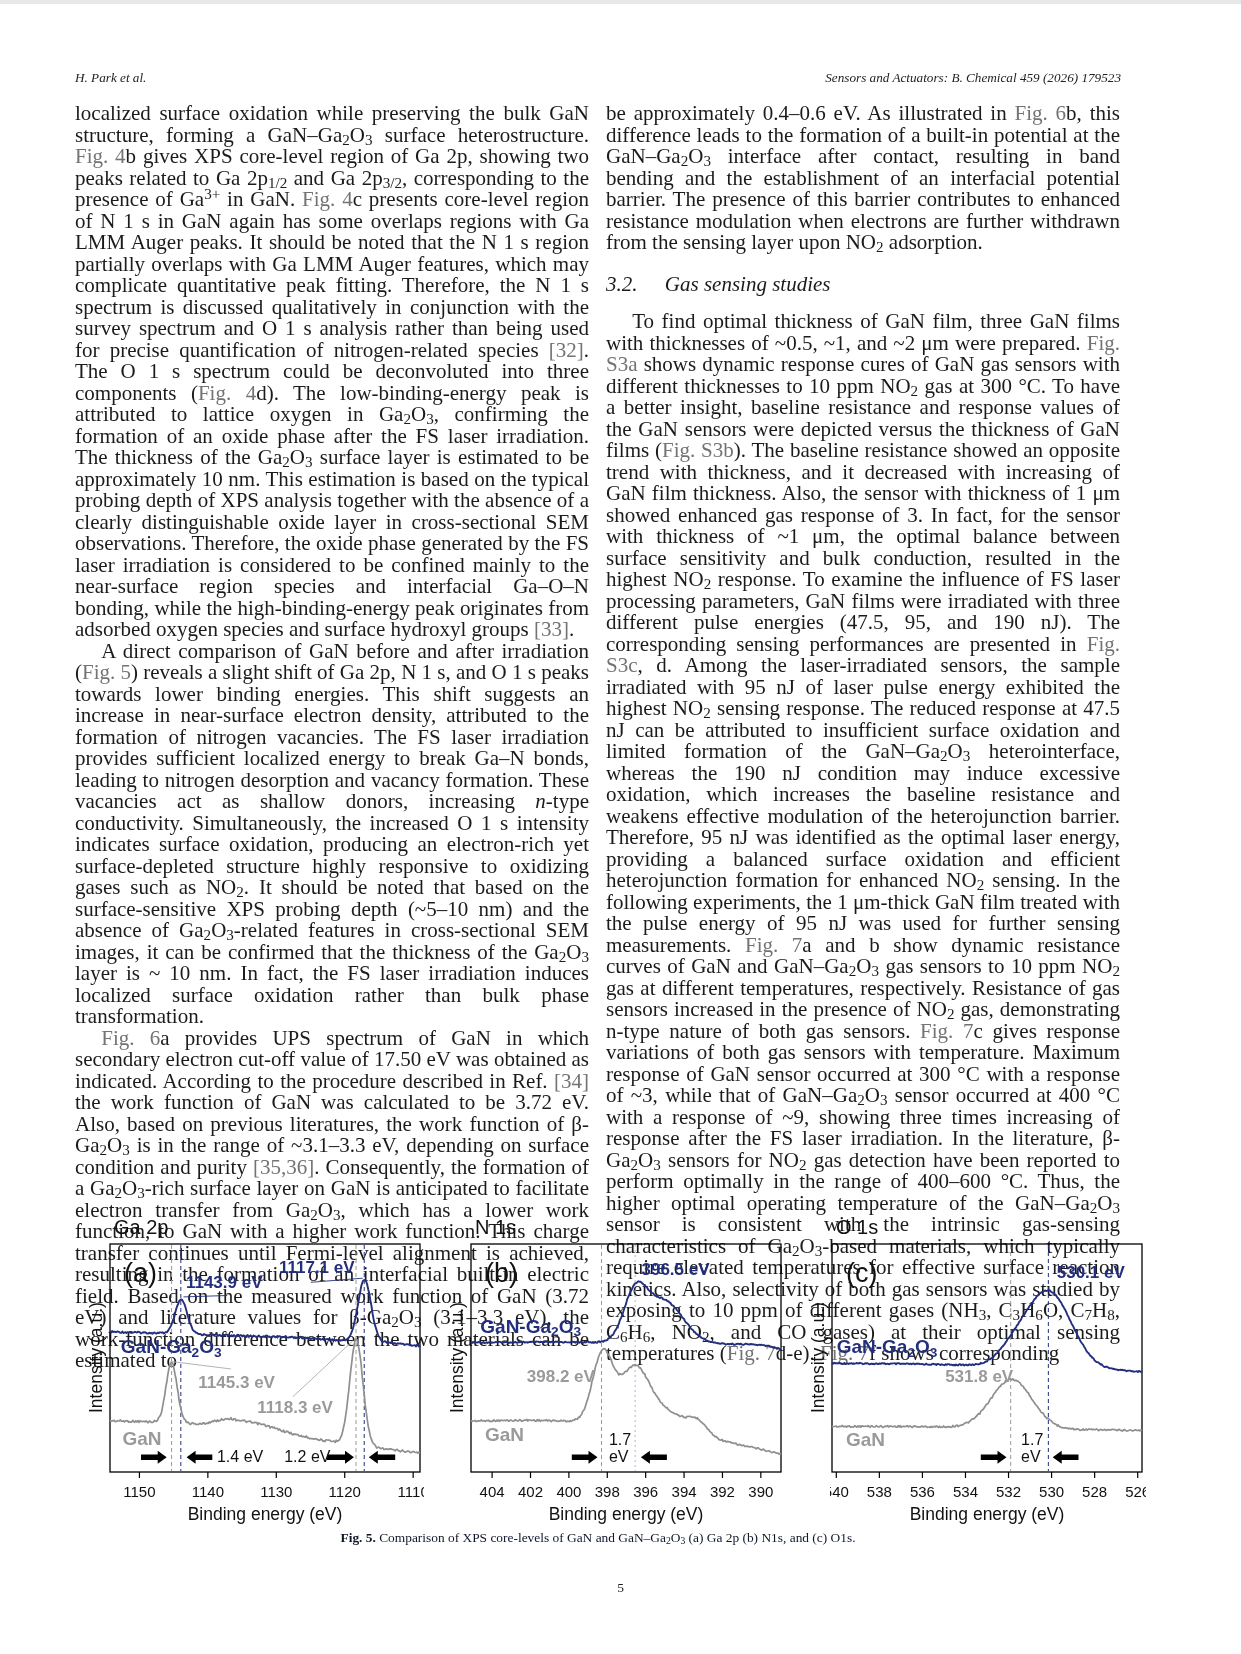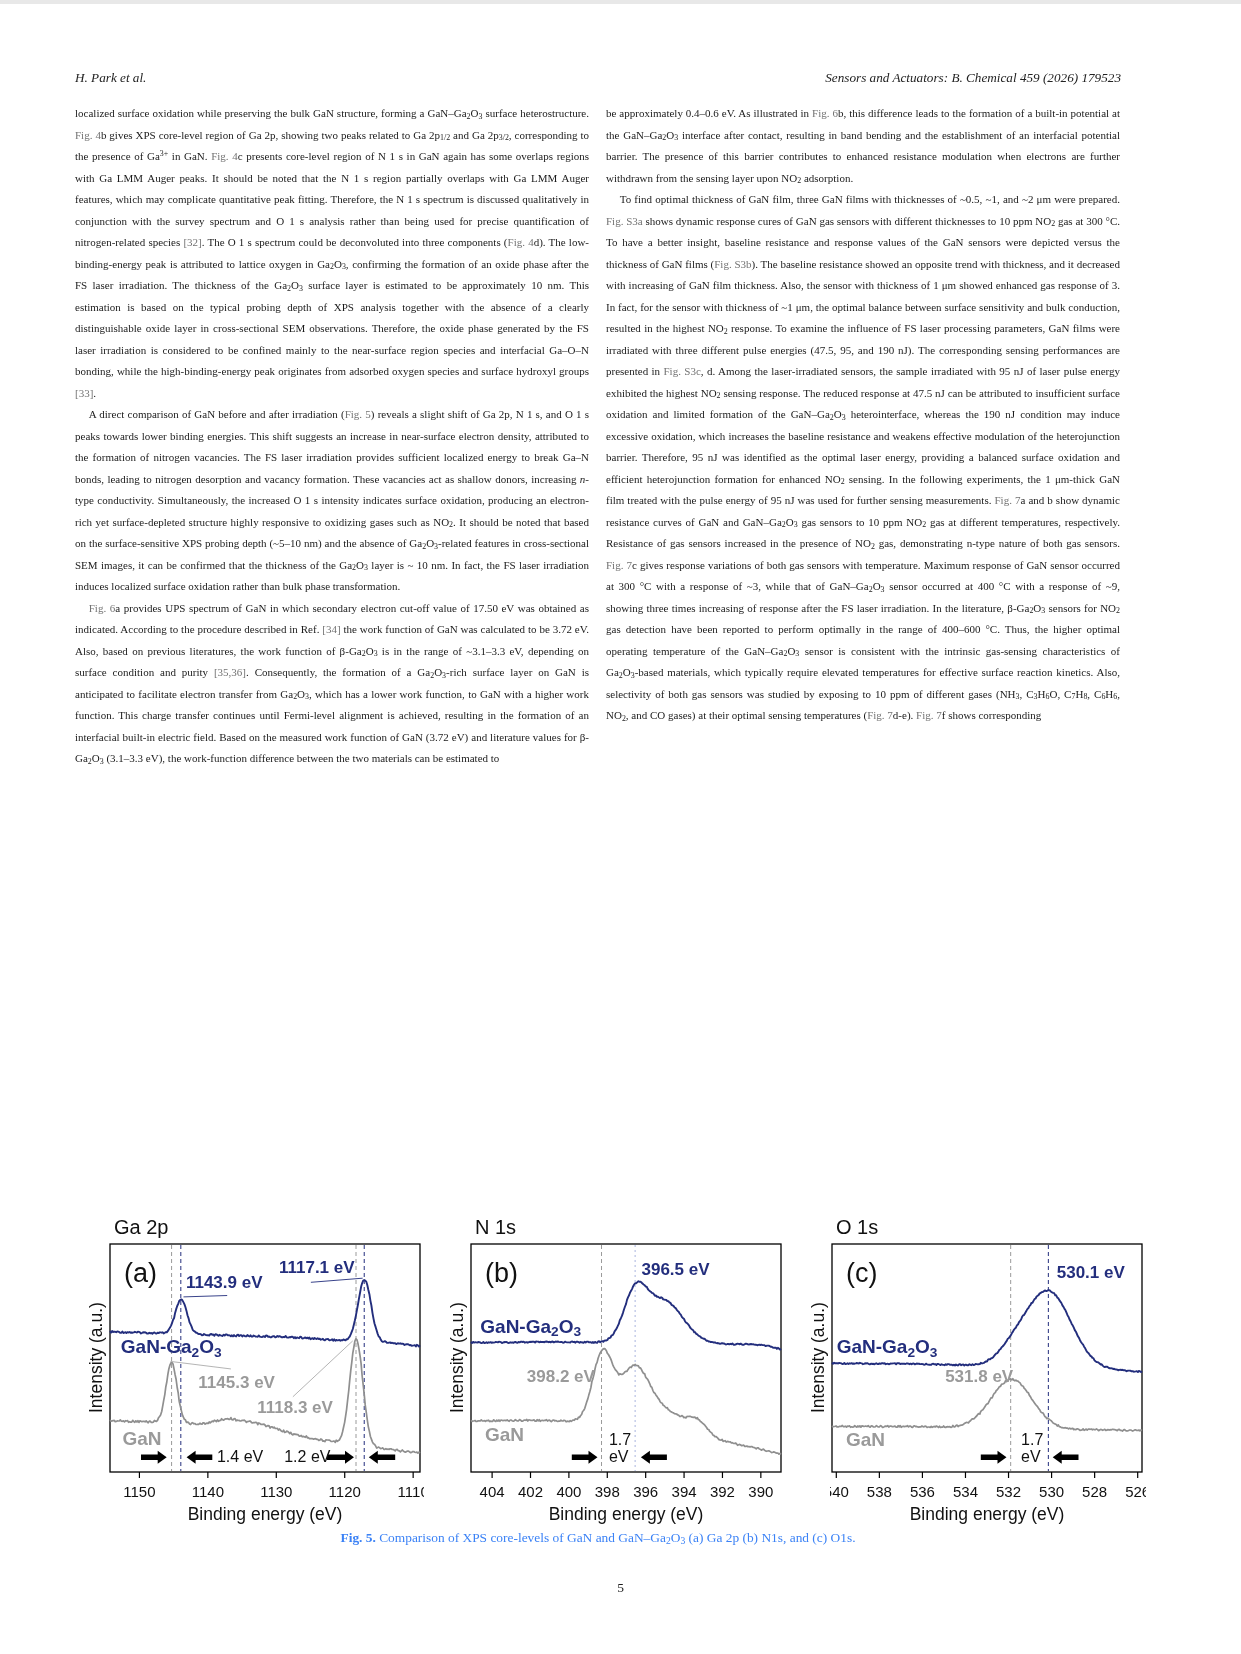--- a/index.html
+++ b/index.html
@@ -1,37 +1,37 @@
 <!DOCTYPE html>
 <html lang="en"><head>
 <meta charset="utf-8">
 <style>
   html,body{margin:0;padding:0;background:#e8e8e8;}
   .page{position:relative;width:1241px;height:1654px;background:#ffffff;margin:4px auto;overflow:hidden;
         font-family:"Liberation Serif","DejaVu Serif",serif;color:#1b1b1b;}
   .header{position:absolute;top:66px;left:75px;width:1046px;display:flex;justify-content:space-between;
           font-style:italic;font-size:13.2px;color:#222;}
   .cols{position:absolute;top:99px;left:75px;width:1045px;display:flex;gap:17px;}
-  .col{width:514px;text-align:justify;font-size:11px;line-height:21.5px;hyphens:auto;font-family:Liberation Serif, serif;-webkit-hyphens:auto;}
+  .col{width:514px;text-align:justify;font-size:21px;line-height:21.5px;hyphens:auto;font-family:Liberation Serif, serif;-webkit-hyphens:auto;}
   .col p{margin:0;text-indent:1.25em;}
   .col p.noindent{text-indent:0;}
   sub,sup{font-size:0.72em;line-height:0;position:relative;vertical-align:baseline;}
   sub{bottom:-0.22em;}
   sup{top:-0.45em;}
   .cite{color:#737373;}
   em{font-style:italic;}
   .sec-head{font-style:italic;margin:20px 0 16px 0;}
   .sec-head .num{margin-right:1.3em;}
   .figure{position:absolute;top:1210px;left:84px;width:1062px;display:flex;justify-content:space-between;}
   .chart-group{display:flex;}
   .ylab{writing-mode:vertical-rl;transform:rotate(180deg);display:flex;align-items:center;justify-content:center;
         width:24px;height:228px;margin-top:30px;font-family:"Liberation Sans","DejaVu Sans",sans-serif;
         font-size:17.5px;color:#111;}
   .chart-mount svg text{font-family:"Liberation Sans","DejaVu Sans",sans-serif;}
-  .caption{position:absolute;top:1526px;left:75px;width:1046px;text-align:center;font-size:13.4px;color:#3b82f6;}
+  .caption{position:absolute;top:1526px;left:75px;width:1046px;text-align:center;font-size:13.4px;color:#0f172a;}
   .cap-label{font-weight:bold;}
   .pageno{position:absolute;top:1576px;left:0;width:1241px;text-align:center;font-size:13.5px;color:#1b1b1b;}
 </style>
 </head>
 <body>
 
 <div class="page">
 
   <div class="header">
     <span>H. Park et al.</span>
@@ -39,20 +39,23 @@
   </div>
 
   <div class="cols">
     <div class="col">
       <p class="noindent">localized surface oxidation while preserving the bulk GaN structure, forming a GaN–Ga<sub>2</sub>O<sub>3</sub> surface heterostructure. <span class="cite">Fig. 4</span>b gives XPS core-level region of Ga 2p, showing two peaks related to Ga 2p<sub>1/2</sub> and Ga 2p<sub>3/2</sub>, corresponding to the presence of Ga<sup>3+</sup> in GaN. <span class="cite">Fig. 4</span>c presents core-level region of N 1 s in GaN again has some overlaps regions with Ga LMM Auger peaks. It should be noted that the N 1 s region partially overlaps with Ga LMM Auger features, which may complicate quantitative peak fitting. Therefore, the N 1 s spectrum is discussed qualitatively in conjunction with the survey spectrum and O 1 s analysis rather than being used for precise quantification of nitrogen-related species <span class="cite">[32]</span>. The O 1 s spectrum could be deconvoluted into three components (<span class="cite">Fig. 4</span>d). The low-binding-energy peak is attributed to lattice oxygen in Ga<sub>2</sub>O<sub>3</sub>, confirming the formation of an oxide phase after the FS laser irradiation. The thickness of the Ga<sub>2</sub>O<sub>3</sub> surface layer is estimated to be approximately 10 nm. This estimation is based on the typical probing depth of XPS analysis together with the absence of a clearly distinguishable oxide layer in cross-sectional SEM observations. Therefore, the oxide phase generated by the FS laser irradiation is considered to be confined mainly to the near-surface region species and interfacial Ga–O–N bonding, while the high-binding-energy peak originates from adsorbed oxygen species and surface hydroxyl groups <span class="cite">[33]</span>.</p>
       <p>A direct comparison of GaN before and after irradiation (<span class="cite">Fig. 5</span>) reveals a slight shift of Ga 2p, N 1 s, and O 1 s peaks towards lower binding energies. This shift suggests an increase in near-surface electron density, attributed to the formation of nitrogen vacancies. The FS laser irradiation provides sufficient localized energy to break Ga–N bonds, leading to nitrogen desorption and vacancy formation. These vacancies act as shallow donors, increasing <em>n</em>-type conductivity. Simultaneously, the increased O 1 s intensity indicates surface oxidation, producing an electron-rich yet surface-depleted structure highly responsive to oxidizing gases such as NO<sub>2</sub>. It should be noted that based on the surface-sensitive XPS probing depth (~5–10 nm) and the absence of Ga<sub>2</sub>O<sub>3</sub>-related features in cross-sectional SEM images, it can be confirmed that the thickness of the Ga<sub>2</sub>O<sub>3</sub> layer is ~ 10 nm. In fact, the FS laser irradiation induces localized surface oxidation rather than bulk phase transformation.</p>
       <p><span class="cite">Fig. 6</span>a provides UPS spectrum of GaN in which secondary electron cut-off value of 17.50 eV was obtained as indicated. According to the procedure described in Ref. <span class="cite">[34]</span> the work function of GaN was calculated to be 3.72 eV. Also, based on previous literatures, the work function of β-Ga<sub>2</sub>O<sub>3</sub> is in the range of ~3.1–3.3 eV, depending on surface condition and purity <span class="cite">[35,36]</span>. Consequently, the formation of a Ga<sub>2</sub>O<sub>3</sub>-rich surface layer on GaN is anticipated to facilitate electron transfer from Ga<sub>2</sub>O<sub>3</sub>, which has a lower work function, to GaN with a higher work function. This charge transfer continues until Fermi-level alignment is achieved, resulting in the formation of an interfacial built-in electric field. Based on the measured work function of GaN (3.72 eV) and literature values for β-Ga<sub>2</sub>O<sub>3</sub> (3.1–3.3 eV), the work-function difference between the two materials can be estimated to</p>
     </div>
     <div class="col">
       <p class="noindent">be approximately 0.4–0.6 eV. As illustrated in <span class="cite">Fig. 6</span>b, this difference leads to the formation of a built-in potential at the GaN–Ga<sub>2</sub>O<sub>3</sub> interface after contact, resulting in band bending and the establishment of an interfacial potential barrier. The presence of this barrier contributes to enhanced resistance modulation when electrons are further withdrawn from the sensing layer upon NO<sub>2</sub> adsorption.</p>
+      <div class="sec-head">
+        <span class="num">3.2.</span><span>Gas sensing studies</span>
+      </div>
       <p>To find optimal thickness of GaN film, three GaN films with thicknesses of ~0.5, ~1, and ~2 μm were prepared. <span class="cite">Fig. S3a</span> shows dynamic response cures of GaN gas sensors with different thicknesses to 10 ppm NO<sub>2</sub> gas at 300 °C. To have a better insight, baseline resistance and response values of the GaN sensors were depicted versus the thickness of GaN films (<span class="cite">Fig. S3b</span>). The baseline resistance showed an opposite trend with thickness, and it decreased with increasing of GaN film thickness. Also, the sensor with thickness of 1 μm showed enhanced gas response of 3. In fact, for the sensor with thickness of ~1 μm, the optimal balance between surface sensitivity and bulk conduction, resulted in the highest NO<sub>2</sub> response. To examine the influence of FS laser processing parameters, GaN films were irradiated with three different pulse energies (47.5, 95, and 190 nJ). The corresponding sensing performances are presented in <span class="cite">Fig. S3c</span>, d. Among the laser-irradiated sensors, the sample irradiated with 95 nJ of laser pulse energy exhibited the highest NO<sub>2</sub> sensing response. The reduced response at 47.5 nJ can be attributed to insufficient surface oxidation and limited formation of the GaN–Ga<sub>2</sub>O<sub>3</sub> heterointerface, whereas the 190 nJ condition may induce excessive oxidation, which increases the baseline resistance and weakens effective modulation of the heterojunction barrier. Therefore, 95 nJ was identified as the optimal laser energy, providing a balanced surface oxidation and efficient heterojunction formation for enhanced NO<sub>2</sub> sensing. In the following experiments, the 1 μm-thick GaN film treated with the pulse energy of 95 nJ was used for further sensing measurements. <span class="cite">Fig. 7</span>a and b show dynamic resistance curves of GaN and GaN–Ga<sub>2</sub>O<sub>3</sub> gas sensors to 10 ppm NO<sub>2</sub> gas at different temperatures, respectively. Resistance of gas sensors increased in the presence of NO<sub>2</sub> gas, demonstrating n-type nature of both gas sensors. <span class="cite">Fig. 7</span>c gives response variations of both gas sensors with temperature. Maximum response of GaN sensor occurred at 300 °C with a response of ~3, while that of GaN–Ga<sub>2</sub>O<sub>3</sub> sensor occurred at 400 °C with a response of ~9, showing three times increasing of response after the FS laser irradiation. In the literature, β-Ga<sub>2</sub>O<sub>3</sub> sensors for NO<sub>2</sub> gas detection have been reported to perform optimally in the range of 400–600 °C. Thus, the higher optimal operating temperature of the GaN–Ga<sub>2</sub>O<sub>3</sub> sensor is consistent with the intrinsic gas-sensing characteristics of Ga<sub>2</sub>O<sub>3</sub>-based materials, which typically require elevated temperatures for effective surface reaction kinetics. Also, selectivity of both gas sensors was studied by exposing to 10 ppm of different gases (NH<sub>3</sub>, C<sub>3</sub>H<sub>6</sub>O, C<sub>7</sub>H<sub>8</sub>, C<sub>6</sub>H<sub>6</sub>, NO<sub>2</sub>, and CO gases) at their optimal sensing temperatures (<span class="cite">Fig. 7</span>d-e). <span class="cite">Fig. 7</span>f shows corresponding</p>
     </div>
   </div>
 
   <div class="figure">
     <div class="chart-group">
       <div class="ylab">Intensity (a.u.)</div>
       <div class="chart-mount"><svg width="316" height="314" viewBox="0 0 316 314">
             <text x="6" y="20" font-size="20" fill="#111">Ga 2p</text>
             <rect x="2" y="30" width="310" height="228" fill="none" stroke="#000" stroke-width="1.3"></rect>

